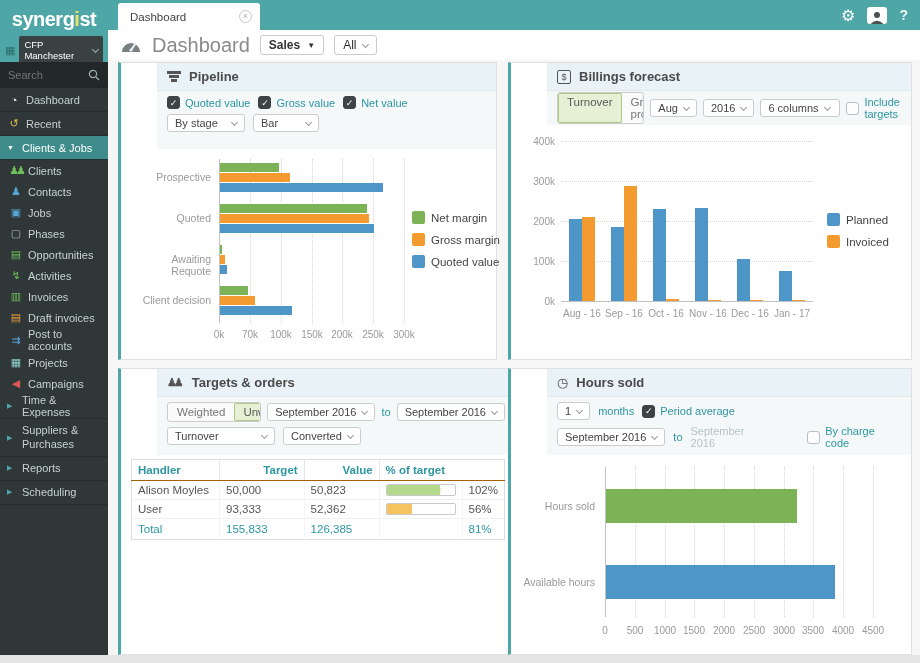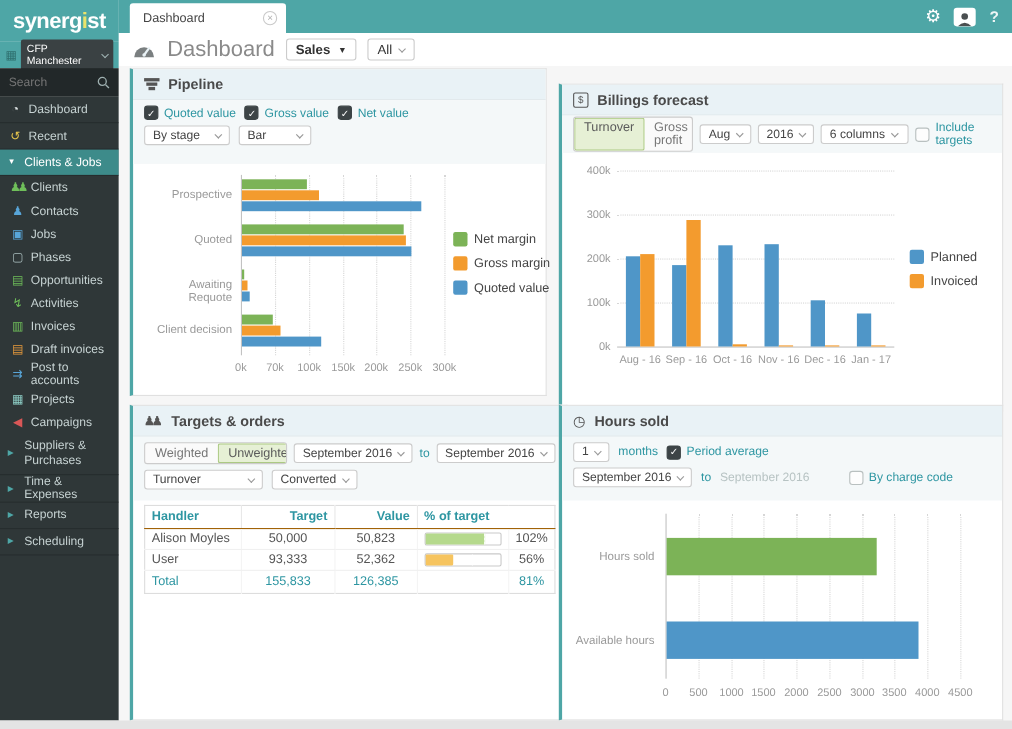--- a/index.html
+++ b/index.html
@@ -46,23 +46,23 @@
   
   #titlebar { position:absolute; left:108px; top:30px; width:812px; height:30px; background:#fff;
     display:flex; align-items:center; gap:10px; padding:0 12px; }
   #page-title { font-size:20px; color:#8a8a8a; }
   .tbtn { display:flex; align-items:center; gap:7px; border:1px solid #ccc; border-radius:3px;
     background:#fff; padding:2px 8px; font-size:12px; color:#333; cursor:pointer; }
   .tbtn.bold { font-weight:bold; }
   .tri { font-size:8px; color:#333; }
   
   #content { position:absolute; left:108px; top:60px; width:812px; height:595px; background:#f6f6f6; }
-  .panel { position:absolute; background:#fff; border:1px solid #e0e0e0; border-left:3px solid #4ea6a6; }
+  .panel { position:absolute; background:#fff; border:1px solid #e0e0e0; border-left:3px solid #4ea6a6;padding-left:36px; }
   #panel-pipeline { left:10px; top:2px;   width:379px; height:298px; }
-  #panel-billings { left:400px; top:16px;  width:404px; height:298px; }
+  #panel-billings { left:400px; top:2px;  width:404px; height:298px; }
   #panel-targets  { left:10px; top:308px; width:398px; height:287px; }
   #panel-hours    { left:400px; top:308px; width:404px; height:287px; }
   .panel-h { height:28px; background:#e9f2f6; border-bottom:1px solid #e2e9ec;
     display:flex; align-items:center; gap:8px; padding:0 10px; font-size:13px; font-weight:bold; color:#4a4a4a; }
   .controls { background:#f4f8f9; padding:5px 10px; display:flex; flex-direction:column; gap:5px; }
   .controls.h58 { height:58px; } .controls.h34 { height:34px; justify-content:center; }
   .crow { display:flex; align-items:center; gap:8px; }
   
   .funnel { display:flex; flex-direction:column; align-items:center; gap:1px; }
   .funnel i { display:block; height:3px; background:#555; }
@@ -112,21 +112,21 @@
   .leg-row { display:flex; align-items:center; gap:6px; font-size:11.5px; color:#444; white-space:nowrap; }
   .leg-sw { width:13px; height:13px; border-radius:2px; flex:none; }
   
   #targets-table-wrap { position:absolute; left:10px; right:10px; top:90px; }
   .ttable { width:100%; border-collapse:collapse; font-size:11.5px; color:#555; border:1px solid #ddd; background:#fff; }
   .ttable th { color:#2e96a2; text-align:left; font-weight:bold; padding:4px 6px;
     border-bottom:1px solid #a16207; border-right:1px solid #e8e8e8; }
   .ttable th.num { text-align:right; }
   .ttable td { padding:3px 6px; border-bottom:1px solid #f0f0f0; border-right:1px solid #f4f4f4; }
   .ttable td:last-child, .ttable th:last-child { border-right:none; }
-  .ttable td.num { text-align:center;margin-top:24px; }
+  .ttable td.num { text-align:left;margin-top:24px; }
   .pbar { width:70px; height:12px; border:1px solid #c9c9c9; border-radius:2px; position:relative; background:#fff; }
   .pfill { position:absolute; left:0; top:0; bottom:0; border-radius:1px; }
   .pmark { position:absolute; top:0; bottom:0; border-left:1px dashed rgba(255,255,255,0.9); }
   .trow-total td { color:#2e96a2; border-top:1px solid #ccc; border-bottom:none; padding:4px 6px; }
   #bottombar { position:absolute; left:0; top:655px; width:920px; height:8px; background:#e4e4e4; }
 </style>
 </head>
 <body>
 
 <div id="logo-block">
@@ -218,27 +218,27 @@
       <span>Post to accounts</span>
     </div>
     <div class="side-item sub">
       <span class="side-icon" style="color:#8fd0c8;letter-spacing:0">▦</span>
       <span>Projects</span>
     </div>
     <div class="side-item sub">
       <span class="side-icon" style="color:#d95757;letter-spacing:0">◀</span>
       <span>Campaigns</span>
     </div>
+    <div class="side-item section">
+      <span class="side-arrow">▶</span>
+      <span>Time &amp; Expenses</span>
+    </div>
     <div class="side-item section wrap">
       <span class="side-arrow">▶</span>
       <span>Suppliers &amp; Purchases</span>
-    </div>
-    <div class="side-item section">
-      <span class="side-arrow">▶</span>
-      <span>Time &amp; Expenses</span>
     </div>
     <div class="side-item section">
       <span class="side-arrow">▶</span>
       <span>Reports</span>
     </div>
     <div class="side-item section">
       <span class="side-arrow">▶</span>
       <span>Scheduling</span>
     </div>
   </div>

